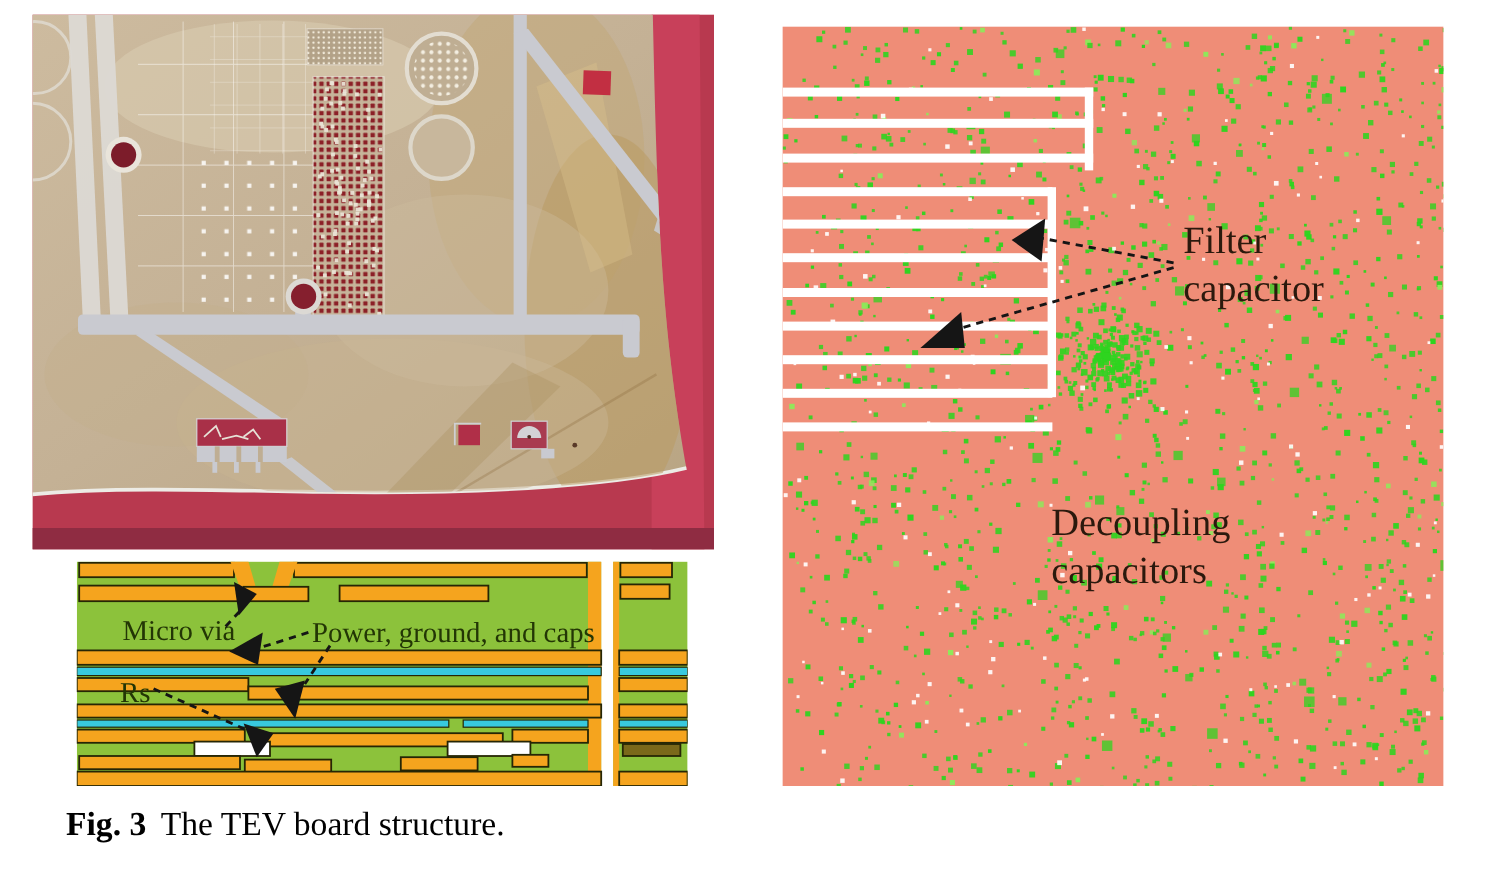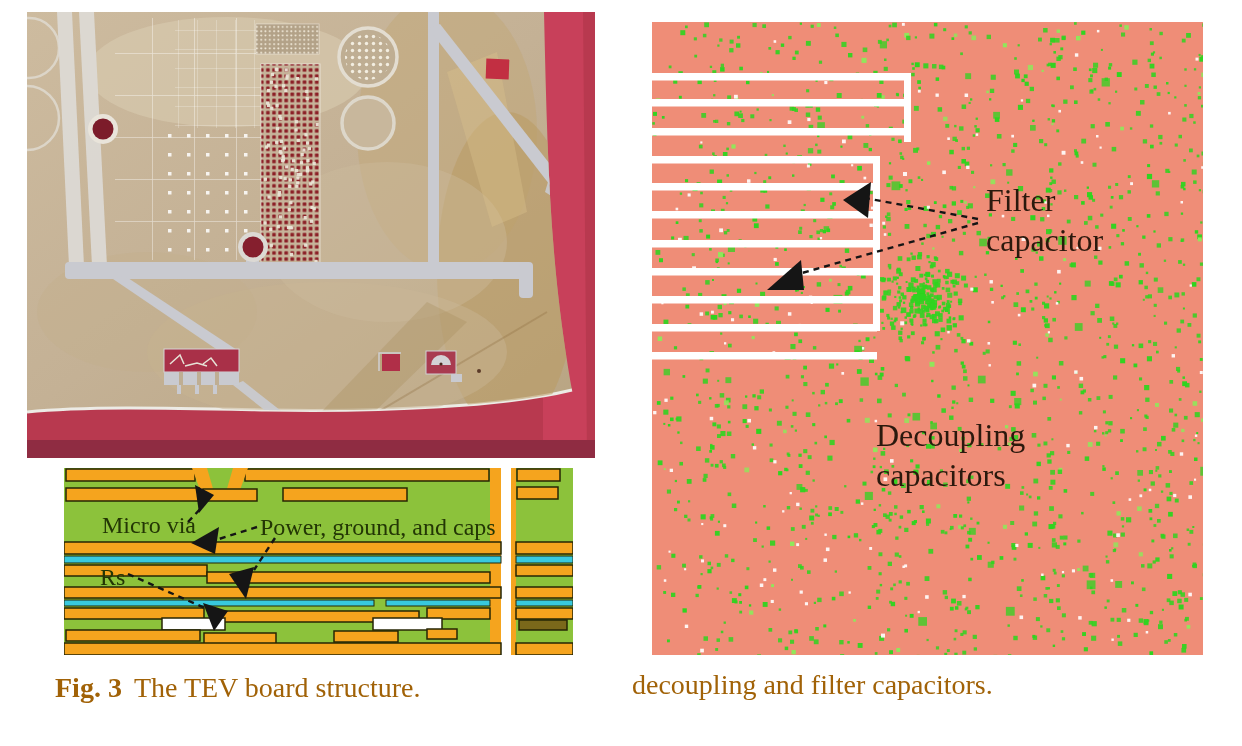--- a/index.html
+++ b/index.html
@@ -18,21 +18,21 @@
   .seg-c{fill:var(--cyan);stroke:var(--outline);stroke-width:1;}
   .seg-w{fill:#ffffff;stroke:var(--outline);stroke-width:1.5;}
   .seg-d{fill:#7a681a;stroke:var(--outline);stroke-width:1.5;}
   .plain-o{fill:var(--copper);}
   .dlabel{font:24px "Liberation Serif","DejaVu Serif",serif;fill:var(--label-dark);}
   .f4label{font:32px "Liberation Serif","DejaVu Serif",serif;fill:var(--annotation);}
   .dash{stroke:#151515;stroke-width:2.4;stroke-dasharray:6 5;fill:none;}
   .ahead{fill:#151515;}
   .stripe{fill:var(--stripe-white);}
   
-  .caption{position:absolute;font-size:28px;line-height:34px;color:#a16207;}
+  .caption{position:absolute;font-size:28px;line-height:34px;color:#000000;}
   .caption b{font-weight:bold;}
   .cap-num{margin-right:12px;}
   .just{text-align:justify;text-align-last:justify;}
 </style>
 </head>
 <body>
 
 <div class="page">
 
   <svg class="abs" style="left:27px;top:12px" width="568" height="446" viewBox="0 0 568 446">
@@ -2134,16 +2134,15 @@
     <text x="334" y="229" class="f4label">capacitor</text>
     <text x="224" y="424" class="f4label">Decoupling</text>
     <text x="224" y="464" class="f4label">capacitors</text>
   </svg>
 
   <div class="caption" style="left:55px;top:671px;width:520px">
     <b class="cap-num">Fig. 3</b><span>The TEV board structure.</span>
   </div>
 
   <div class="caption" style="left:632px;top:668px;width:600px">
-    <div>decoupling and filter capacitors.</div>
   </div>
 
 </div>
 
 </body></html>

